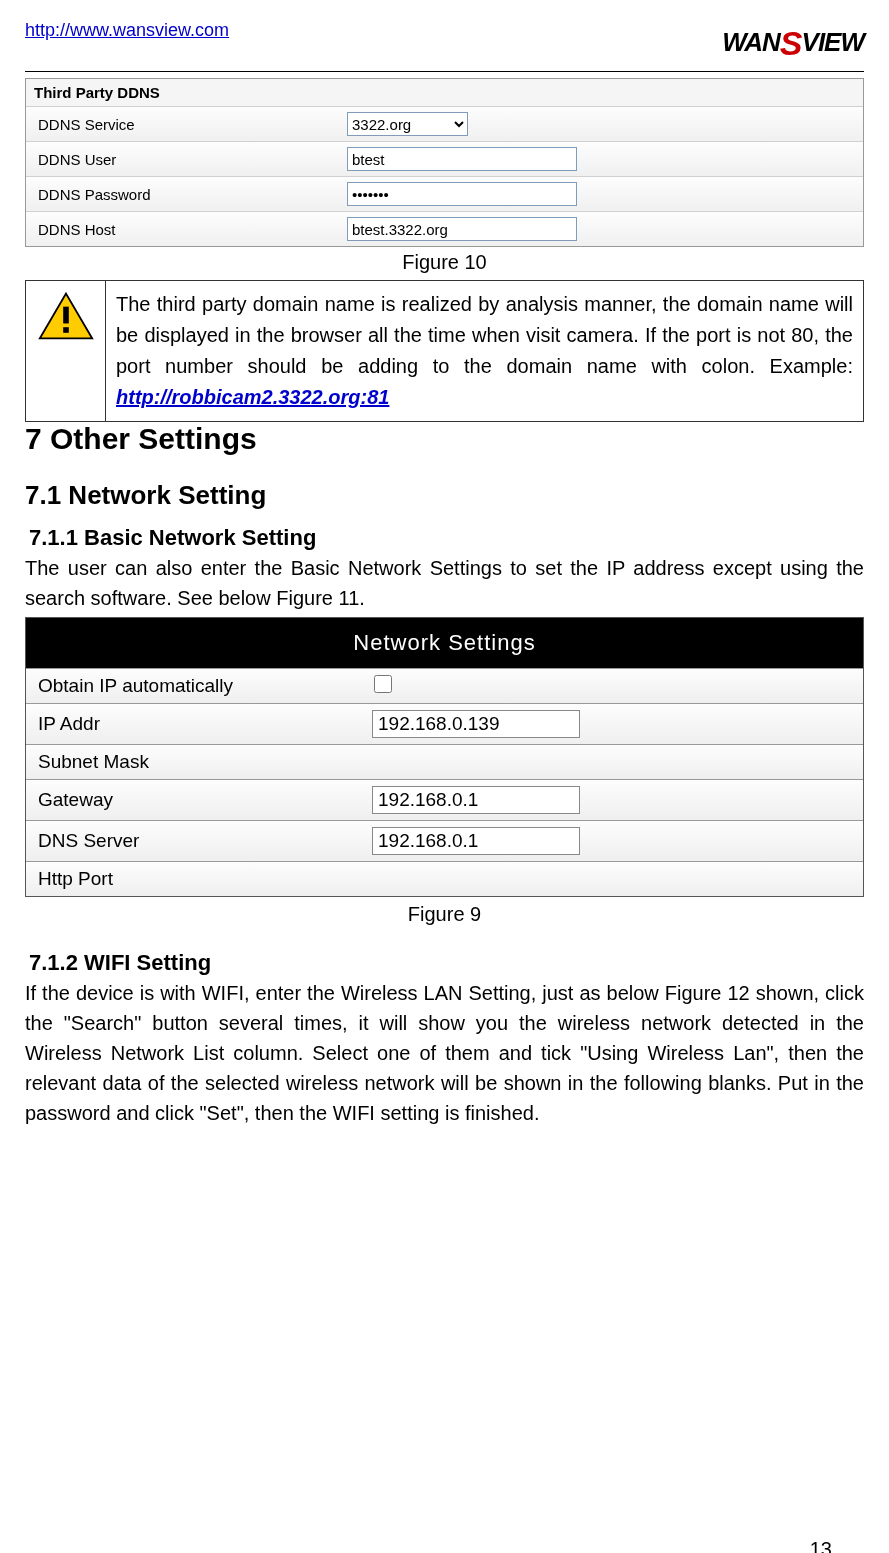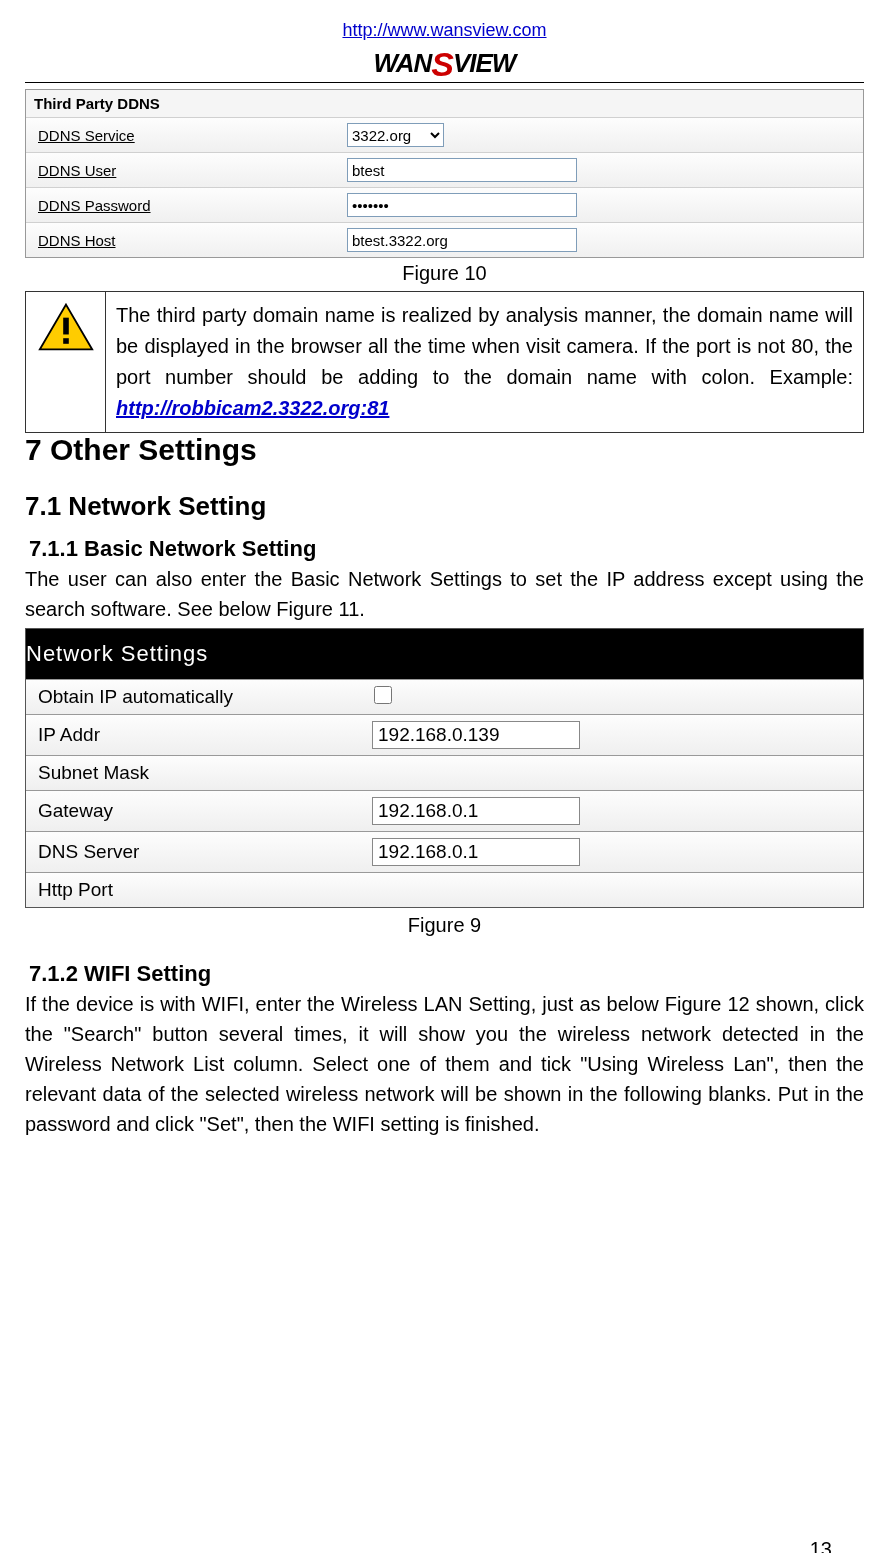--- a/index.html
+++ b/index.html
@@ -7,25 +7,24 @@
       font-family: Arial, sans-serif;
       background: #fff;
       width: 889px;
       padding: 20px 25px 30px 25px;
       font-size: 16px;
       color: #000;
     }
     .header {
       display: flex;
       justify-content: space-between;
-      align-items: center;
+      align-items: flex-start;
       border-bottom: 1px solid #000;
-      padding-bottom: 2px;
+      padding-bottom: 12px;
       margin-bottom: 6px;
-      flex-direction: column;
     }
     .url-link {
       color: #0000cc;
       text-decoration: underline;
       font-size: 18px;
     }
     .logo {
       font-family: Arial, sans-serif;
       font-size: 26px;
       font-weight: bold;
@@ -57,36 +56,35 @@
       background: #f5f5f5;
       border-bottom: 1px solid #d0d0d0;
       font-size: 15px;
     }
     .field-row {
       display: flex;
       align-items: center;
       padding: 5px 6px;
       border-bottom: 1px solid #d0d0d0;
       background: linear-gradient(#fdfdfd,#f0f0f0);
-      text-decoration: underline;
     }
     .field-row:last-child { border-bottom: none; }
     .field-label {
       width: 315px;
       padding-left: 6px;
     }
     .field-input input[type="text"], .field-input input[type="password"] {
       width: 230px;
       height: 24px;
       font-size: 15px;
       padding: 1px 4px;
       border: 1px solid #7f9db9;
     }
     .field-input select {
-      width: 97px;
+      width: 121px;
       height: 24px;
       font-size: 15px;
       border: 1px solid #7f9db9;
       background: #fff;
     }
 
     .figure-caption {
       text-align: center;
       font-size: 20px;
       margin: 2px 0 6px 0;
@@ -133,20 +131,21 @@
     }
 
     
     .net-panel {
       border: 1px solid #555;
       margin-bottom: 6px;
     }
     .net-panel-title {
       background: #000;
       color: #fff;
+      text-align: center;
       font-family: "Trebuchet MS", Tahoma, sans-serif;
       font-size: 22px;
       padding: 12px 0;
       letter-spacing: 1px;
     }
     .net-row {
       display: flex;
       align-items: center;
       border-top: 1px solid #999;
       background: linear-gradient(#fdfdfd,#efefef);

